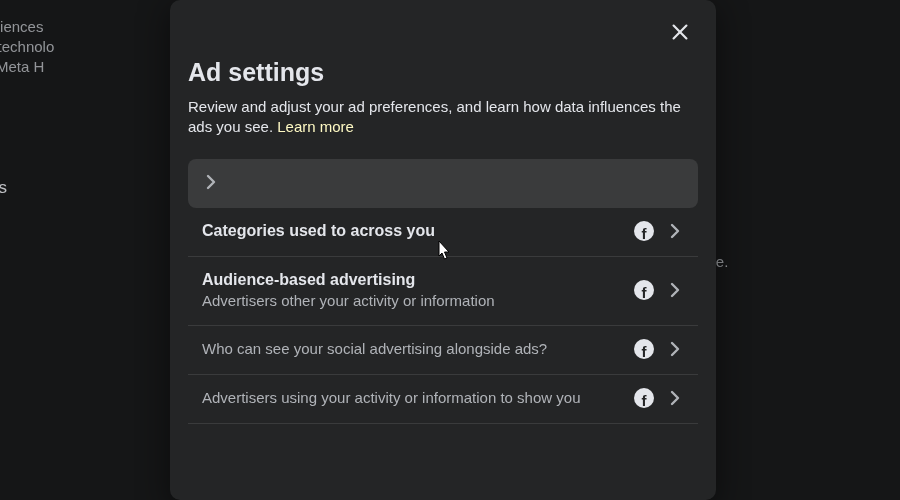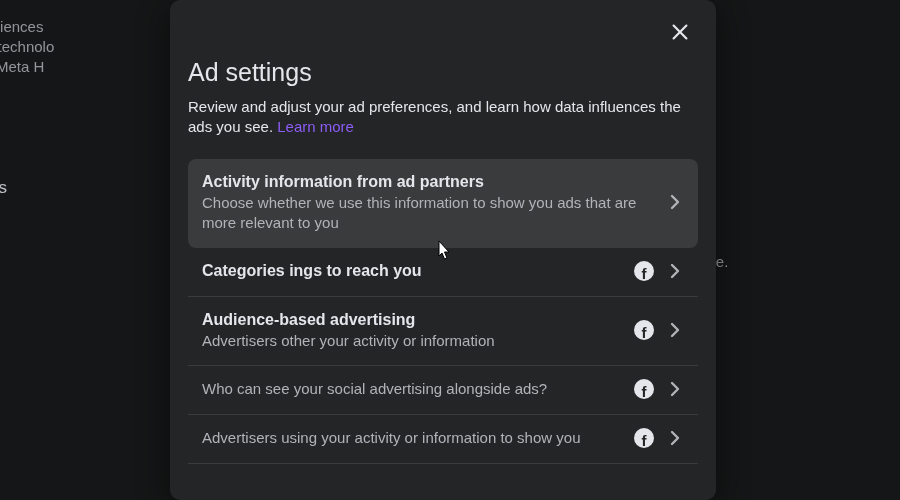--- a/index.html
+++ b/index.html
@@ -4,23 +4,23 @@
 <style>
   html,body{margin:0;padding:0;width:900px;height:500px;overflow:hidden;background:#18191a;font-family:-apple-system,BlinkMacSystemFont,"Segoe UI",Helvetica,Arial,sans-serif;color:#e4e6eb;}
   .bg{position:absolute;inset:0;filter:blur(0.2px);}
   .bg-text{position:absolute;left:-120px;line-height:21px;font-size:15px;color:#b0b3b8;width:320px;text-align:left;}
   .bg-nav{position:absolute;left:-150px;font-size:17px;color:#e4e6eb;}
   .overlay{position:absolute;inset:0;background:rgba(10,10,11,0.18);}
   .modal{position:absolute;left:170px;top:0;width:546px;height:500px;background:#242526;border-radius:10px;box-shadow:0 8px 30px rgba(0,0,0,.5);}
   .close{position:absolute;right:22px;top:18px;width:28px;height:28px;cursor:pointer;display:flex;align-items:center;justify-content:center;}
   .close svg{width:22px;height:22px;}
   .modal-inner{padding:58px 18px 0 18px;}
-  h1{margin:0 0 10px 0;font-size:25px;font-weight:400;color:#e4e6eb;}
+  h1{margin:0 0 10px 0;font-size:25px;font-weight:700;color:#e4e6eb;}
   .sub{font-size:15px;line-height:20px;color:#e4e6eb;margin-bottom:22px;}
-  .sub a{color:#8b5cf6;text-decoration:none;}
+  .sub a{color:#fef9c3;text-decoration:none;}
   .list{display:flex;flex-direction:column;}
   .row{padding:12px 14px 14px 14px;display:flex;align-items:center;gap:12px;border-bottom:1px solid #3a3b3c;cursor:pointer;}
   .row.hover{background:#3a3b3c;border-radius:8px;border-bottom:1px solid transparent;}
   .row .txt{flex:1;min-width:0;}
   .row .title{font-size:16px;font-weight:600;color:#e4e6eb;line-height:22px;}
   .row .desc{font-size:15px;color:#b0b3b8;line-height:20px;}
   .fb-icon{width:20px;height:20px;background:#e4e6eb;border-radius:50%;display:flex;align-items:center;justify-content:center;color:#242526;font-weight:700;font-size:15px;font-family:Arial;line-height:1;}
   .fb-icon span{transform:translateY(2px);}
   .chev{display:flex;align-items:center;}
   .chev svg{width:18px;height:22px;}
@@ -48,33 +48,29 @@
         <path d="M5 5 L19 19 M19 5 L5 19" stroke="#e4e6eb" stroke-width="2.4" stroke-linecap="round" fill="none"></path>
       </svg>
   </div>
   <div class="modal-inner">
     <h1>Ad settings</h1>
     <div class="sub">
       <span>Review and adjust your ad preferences, and learn how data influences the ads you see. </span><a href="#">Learn more</a>
     </div>
     <div class="list" id="list">
         <div class="row hover">
-          <div class="txt">
-            <div class="title">Activity information from ad partners</div>
-            <div class="desc">Choose whether we use this information to show you ads that are more relevant to you</div>
-          </div>
           <div class="chev">
             <svg viewBox="0 0 18 22">
               <path d="M6 5 L12 11 L6 17" stroke="#b0b3b8" stroke-width="2.4" fill="none" stroke-linecap="round" stroke-linejoin="round"></path>
             </svg>
           </div>
         </div>
         <div class="row">
           <div class="txt">
-            <div class="title">Categories ings to reach you</div>
+            <div class="title">Categories used to across you</div>
           </div>
           <div class="fb-icon">
             <span>f</span>
           </div>
           <div class="chev">
             <svg viewBox="0 0 18 22">
               <path d="M6 5 L12 11 L6 17" stroke="#b0b3b8" stroke-width="2.4" fill="none" stroke-linecap="round" stroke-linejoin="round"></path>
             </svg>
           </div>
         </div>

